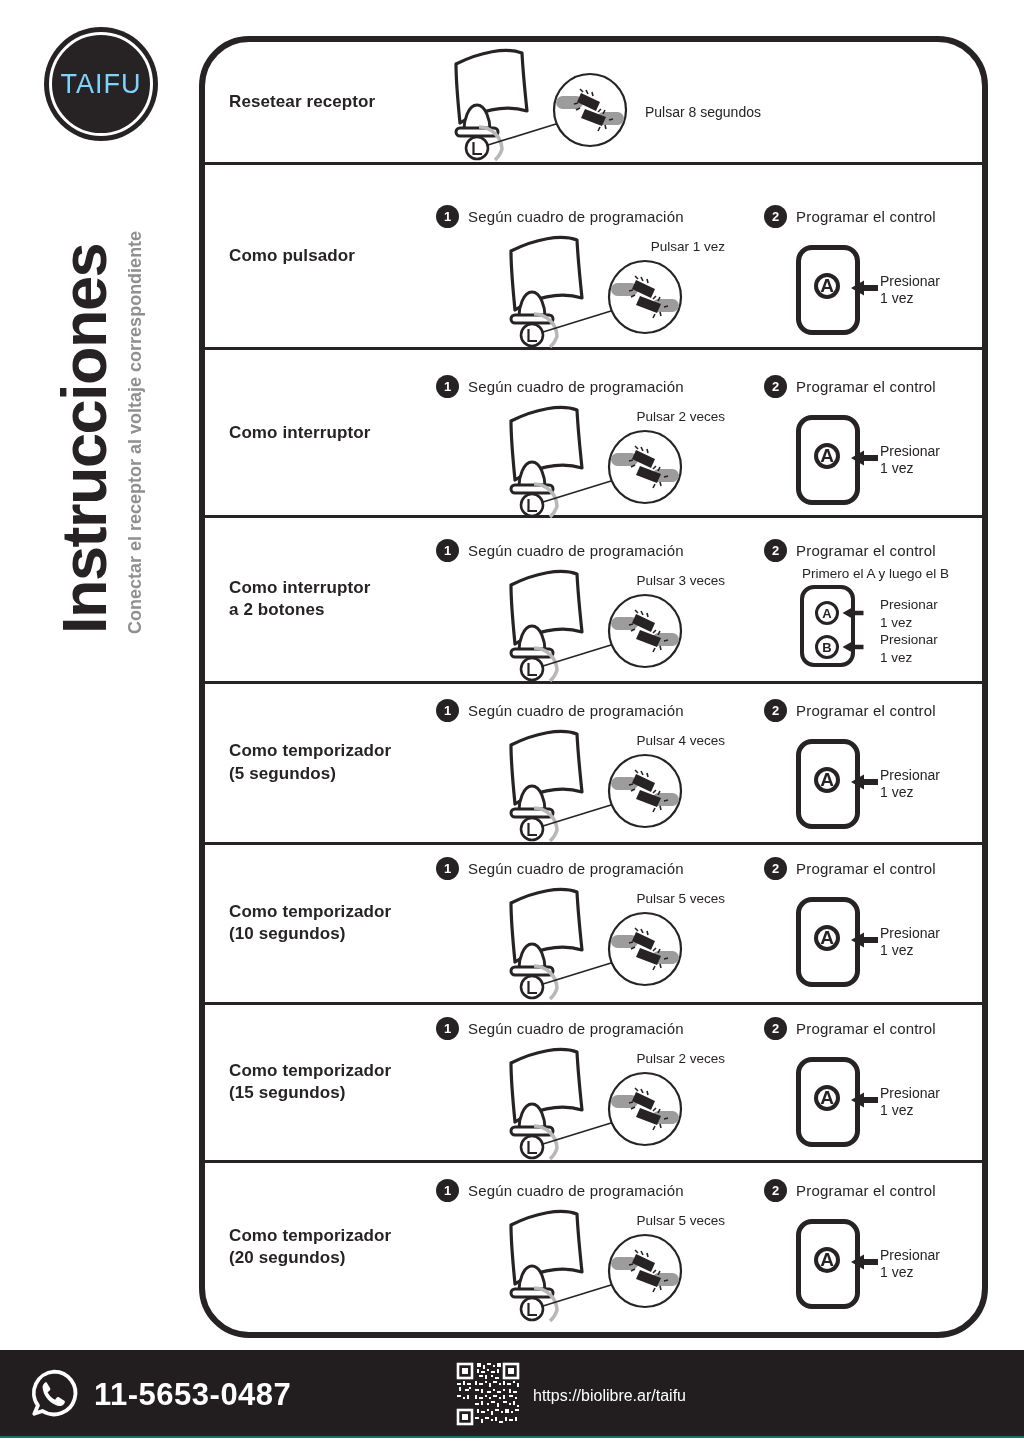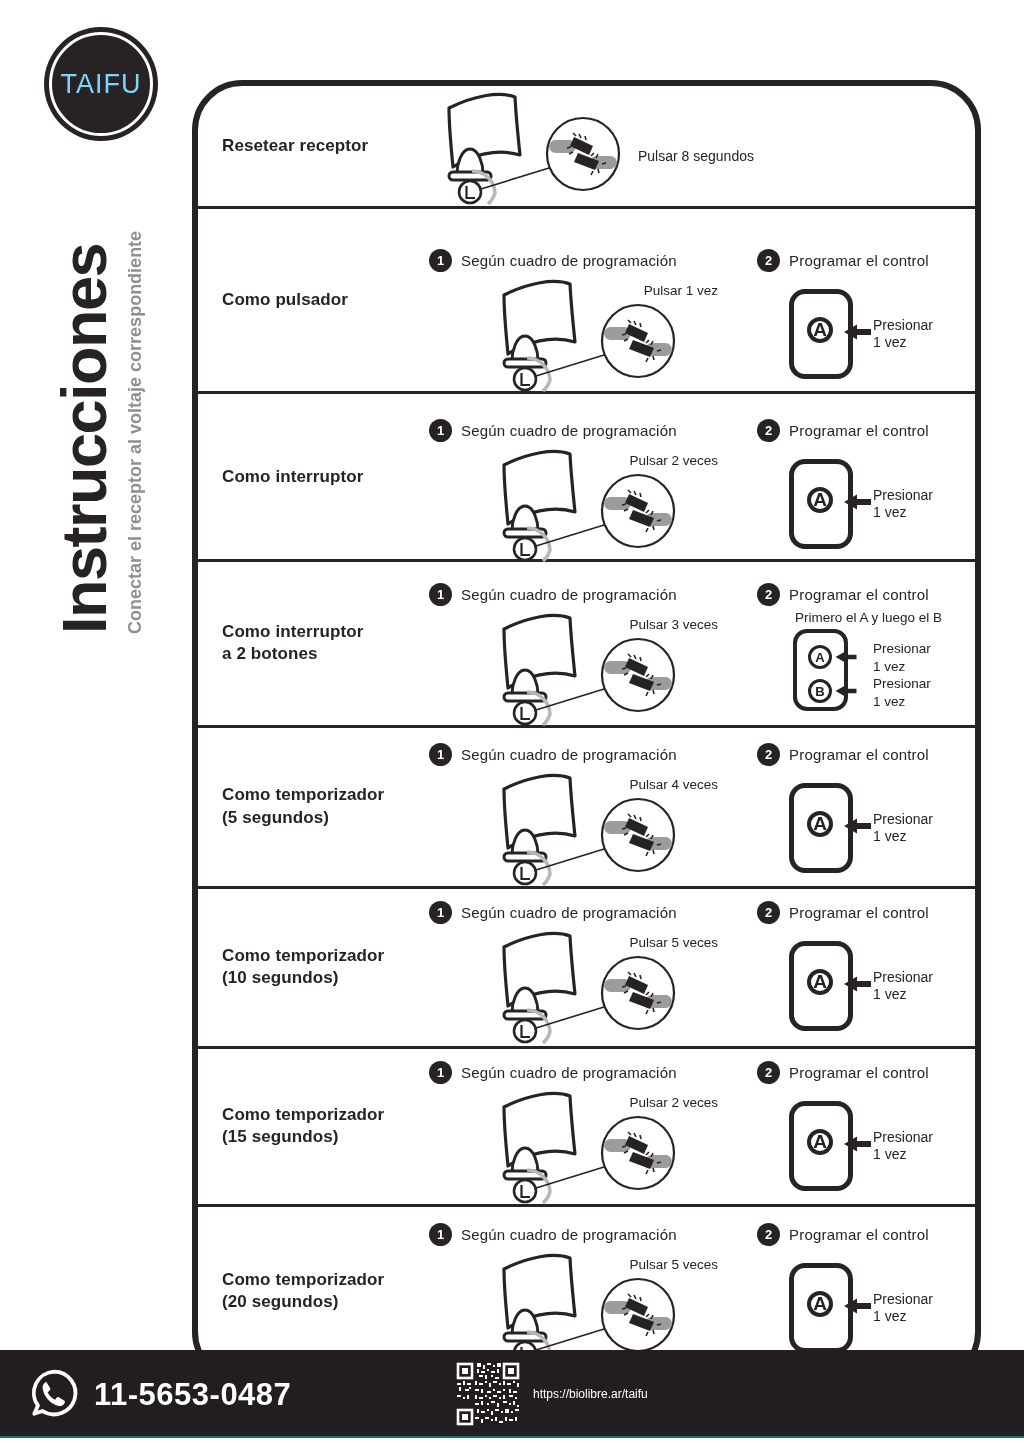--- a/index.html
+++ b/index.html
@@ -32,22 +32,22 @@
     left:48px;top:184px;height:450px;width:72px;
     font-size:63px;font-weight:700;letter-spacing:-1.5px;color:var(--ink);
     line-height:72px;
   }
   .vsubtitle{
     left:121px;top:186px;height:448px;width:28px;
     font-size:18px;font-weight:700;color:var(--subgray);line-height:28px;
   }
   
   .panel{
-    position:absolute;left:192px;top:36px;width:789px;height:1302px;
-    border:6px solid var(--ink);border-radius:50px;background:#fff;margin-top:44px;
+    position:absolute;left:199px;top:36px;width:789px;height:1302px;
+    border:6px solid var(--ink);border-radius:50px;background:#fff;
   }
   .row{position:relative;border-bottom:3px solid var(--ink);}
   .row:last-child{border-bottom:none;}
   .row-title{
     position:absolute;left:24px;top:50%;transform:translateY(-50%);
     font-size:17px;font-weight:700;line-height:1.35;letter-spacing:0.1px;
   }
   .shead-line{position:absolute;display:flex;align-items:center;gap:9px;}
   .s1head{left:231px;top:var(--h1);}
   .s2head{left:559px;top:var(--h1);}
@@ -98,21 +98,21 @@
   .arrow.b-arrow{left:36px;top:51px;}
   .press4{position:absolute;left:80px;top:11px;font-size:13.5px;line-height:17.5px;}
   
   .footer{
     position:absolute;left:0;top:1350px;width:1024px;height:88px;
     background:var(--footer-bg);border-bottom:2px solid #0f766e;
   }
   .wa-icon{position:absolute;left:27px;top:16px;width:54px;height:54px;}
   .phone{position:absolute;left:94px;top:27px;color:#fff;font-size:31px;font-weight:700;letter-spacing:0.5px;}
   .qr{position:absolute;left:455px;top:11px;width:66px;height:66px;}
-  .url{position:absolute;left:533px;top:37px;color:#fff;font-size:12px;}
+  .url{position:absolute;left:533px;top:37px;color:#fff;font-size:16px;}
   .footer-brand{position:absolute;right:42px;top:28px;color:#fff;font-size:29px;font-weight:700;}
 </style>
 </head>
 <body>
 
 <svg width="0" height="0" style="position:absolute" aria-hidden="true">
   <defs>
     <g id="g-recv">
       <path d="M6,16 C30,4 56,-1 72,5 C73,25 75,44 77,63 C54,56 28,63 10,75 C8,55 6,35 6,16 Z" fill="#fff" stroke="#272324" stroke-width="3.2" stroke-linejoin="round"></path>
       <path d="M14,81 C14,73 18,57 27,57 C36,57 40,73 40,81 Z" fill="#fff" stroke="#272324" stroke-width="3" stroke-linejoin="round"></path>

